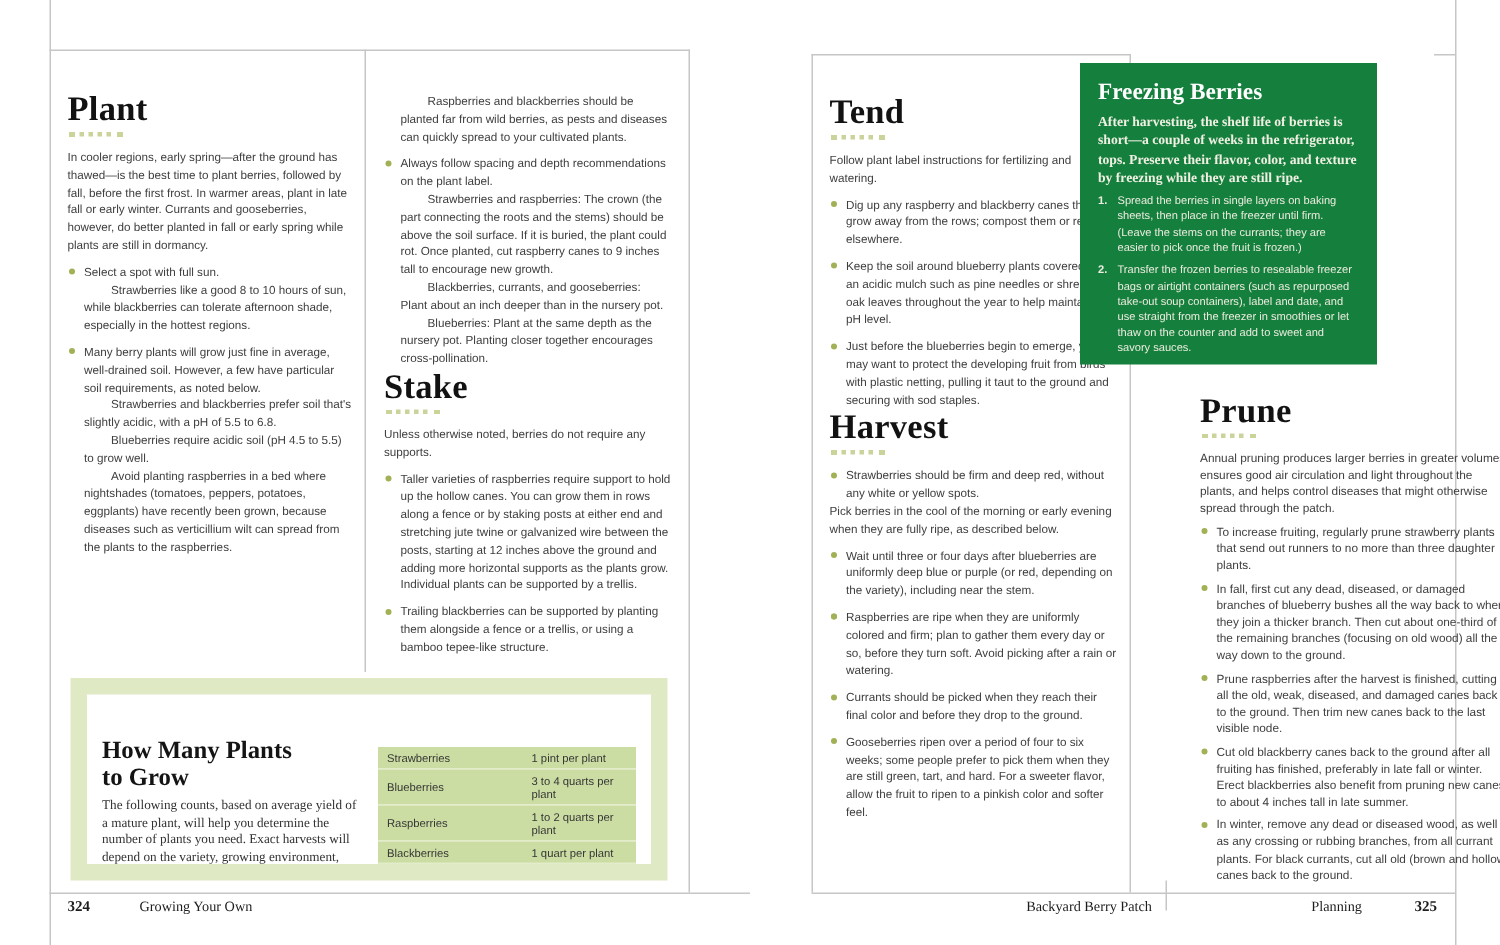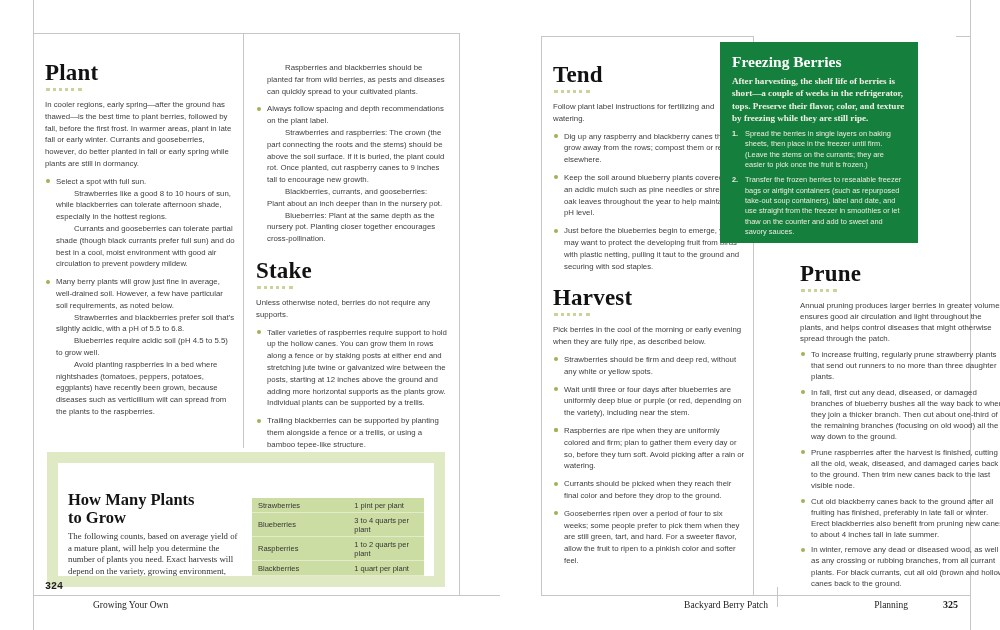--- a/index.html
+++ b/index.html
@@ -16,21 +16,21 @@
   .sec-underline{width:36px;border-bottom:3px dotted #ccd39a;margin:2px 0 8px 1px;height:0;}
 
   .items{margin:0;}
   .item{position:relative;font-size:7.8px;line-height:11.8px;color:#3e3e3e;margin-top:6px;}
   .item.lead{margin-top:0;padding-left:0;}
   .item.bullet{padding-left:11px;}
   .item.sub{padding-left:11px;margin-top:0;text-indent:18px;}
   .item .dot{display:none;}
   .item.bullet .dot{display:block;position:absolute;left:1px;top:3.5px;width:4px;height:4px;
                     border-radius:50%;background:#a2b155;}
-  .head-gap{margin-top:13px;}
+  .head-gap{}
   .prune .item{font-size:7.9px;line-height:11.1px;margin-top:4.5px;}
   .prune .item.lead{margin-top:0;}
 
   
   .pbox{position:absolute;left:47px;top:452px;width:398px;height:135px;background:#dfe9c4;
         padding:11px;box-sizing:border-box;}
   .pinner{background:#ffffff;width:100%;height:100%;box-sizing:border-box;display:flex;
           gap:12px;padding:4px 10px;overflow:hidden;}
   .ptext{width:172px;flex:none;margin-top:24px;}
   .ptitle{font-family:"Liberation Serif",serif;font-weight:bold;font-size:16.5px;line-height:17.5px;
@@ -90,24 +90,20 @@
         <div class="item bullet">
           <span class="dot"></span>
           <span>Select a spot with full sun.</span>
         </div>
 
         <div class="item sub">
           
           <span>Strawberries like a good 8 to 10 hours of sun, while blackberries can tolerate afternoon shade, especially in the hottest regions.</span>
         </div>
 
-        <div class="item sub">
-          
-          <span>Currants and gooseberries can tolerate partial shade (though black currants prefer full sun) and do best in a cool, moist environment with good air circulation to prevent powdery mildew.</span>
-        </div>
 
         <div class="item bullet">
           <span class="dot"></span>
           <span>Many berry plants will grow just fine in average, well-drained soil. However, a few have particular soil requirements, as noted below.</span>
         </div>
 
         <div class="item sub">
           
           <span>Strawberries and blackberries prefer soil that's slightly acidic, with a pH of 5.5 to 6.8.</span>
         </div>
@@ -215,21 +211,21 @@
                 <td class="name">Currants and Gooseberries</td>
                 <td class="val">3 to 4 quarts per plant</td>
               </tr>
 
           </tbody>
         </table>
       </div>
     </div>
   </div>
 
-  <div class="ftext fpn" style="left:45px;top:581px;font-family:Liberation Mono, monospace;">324</div>
+  <div class="ftext fpn" style="left:45px;top:599px;">324</div>
   <div class="ftext" style="left:93px;top:600px;">Growing Your Own</div>
 
   <div class="col" style="left:553px;top:62px;width:192px;">
     <div class="sec-head">
       <h2 class="sec-title">Tend</h2>
       <div class="sec-underline"></div>
     </div>
     <div class="items">
 
         <div class="item lead">
@@ -252,28 +248,28 @@
           <span>Just before the blueberries begin to emerge, you may want to protect the developing fruit from birds with plastic netting, pulling it taut to the ground and securing with sod staples.</span>
         </div>
 
     </div>
     <div class="sec-head head-gap">
       <h2 class="sec-title">Harvest</h2>
       <div class="sec-underline"></div>
     </div>
     <div class="items">
 
+        <div class="item bullet">
+          <span class="dot"></span>
+          <span>Strawberries should be firm and deep red, without any white or yellow spots.</span>
+        </div>
+
         <div class="item lead">
           
           <span>Pick berries in the cool of the morning or early evening when they are fully ripe, as described below.</span>
-        </div>
-
-        <div class="item bullet">
-          <span class="dot"></span>
-          <span>Strawberries should be firm and deep red, without any white or yellow spots.</span>
         </div>
 
         <div class="item bullet">
           <span class="dot"></span>
           <span>Wait until three or four days after blueberries are uniformly deep blue or purple (or red, depending on the variety), including near the stem.</span>
         </div>
 
         <div class="item bullet">
           <span class="dot"></span>
         </div>

